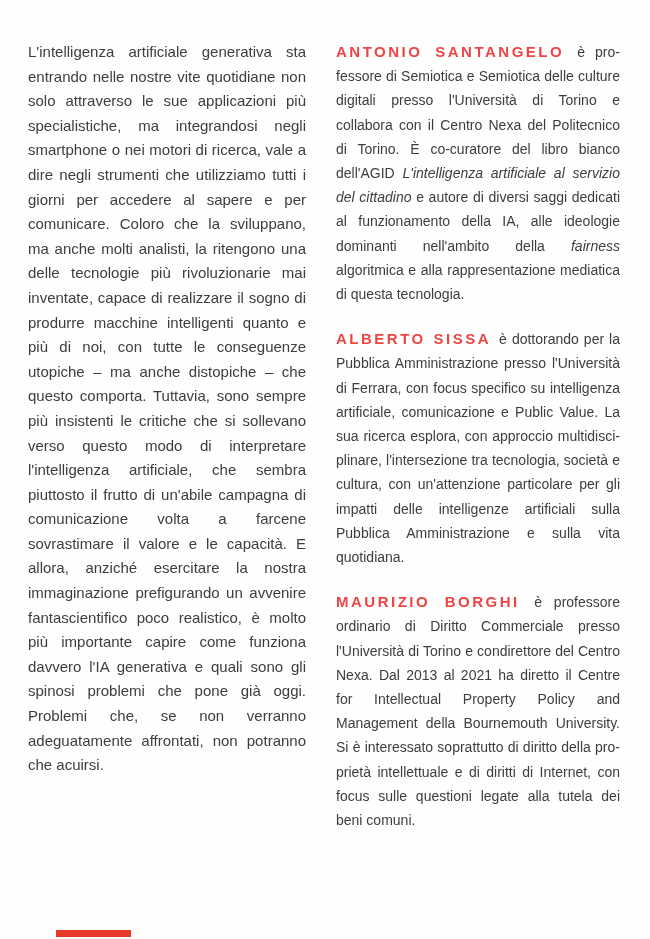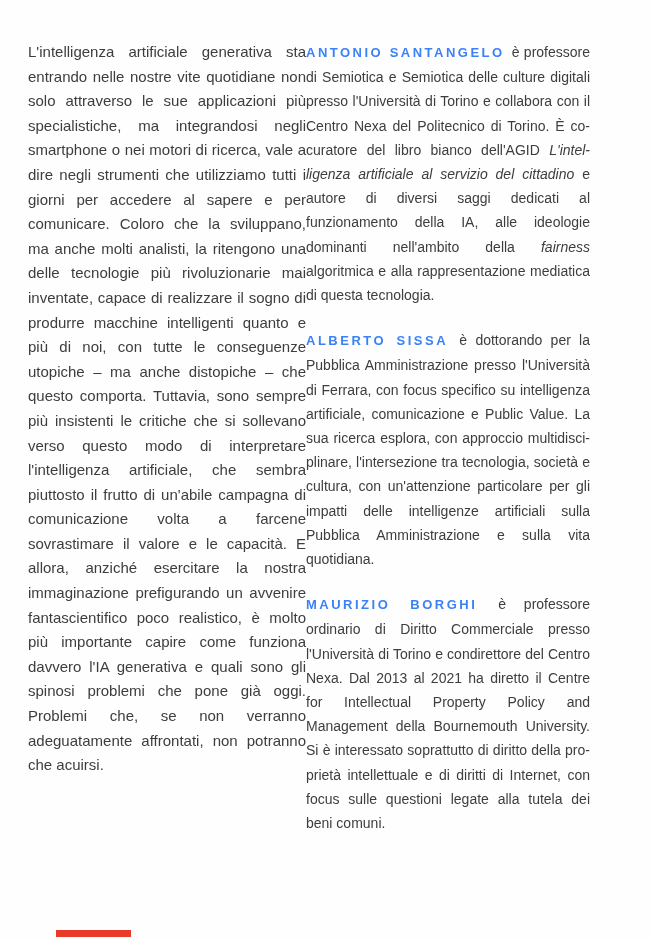--- a/index.html
+++ b/index.html
@@ -8,20 +8,21 @@
     background:#fefefe;
     font-family:"Liberation Sans","DejaVu Sans",sans-serif;
     overflow:hidden;
     position:relative;
   }
   .page{
     box-sizing:border-box;
     width:650px;height:939px;
     padding:40px 30px 0 28px;
     display:flex;
+    gap:30px;
     position:relative;
   }
   .col-left{
     width:278px;
     flex:0 0 278px;
   }
   .col-right{
     width:284px;
     flex:0 0 284px;
   }
@@ -37,23 +38,23 @@
   .bio{
     margin:0 0 21px 0;
     font-size:14px;
     line-height:24.2px;
     color:#3d3d3d;
     text-align:justify;
     hyphens:auto;
     -webkit-hyphens:auto;
   }
   .bio-name{
-    color:#3b82f6;
+    color:#ef4444;
     font-weight:bold;
-    font-size:13px;
+    font-size:15px;
     letter-spacing:2.5px;
     margin-right:3px;
   }
   .italic{font-style:italic;}
   .footer-bar{
     position:absolute;
     left:56px;
     bottom:2px;
     width:75px;
     height:7px;

